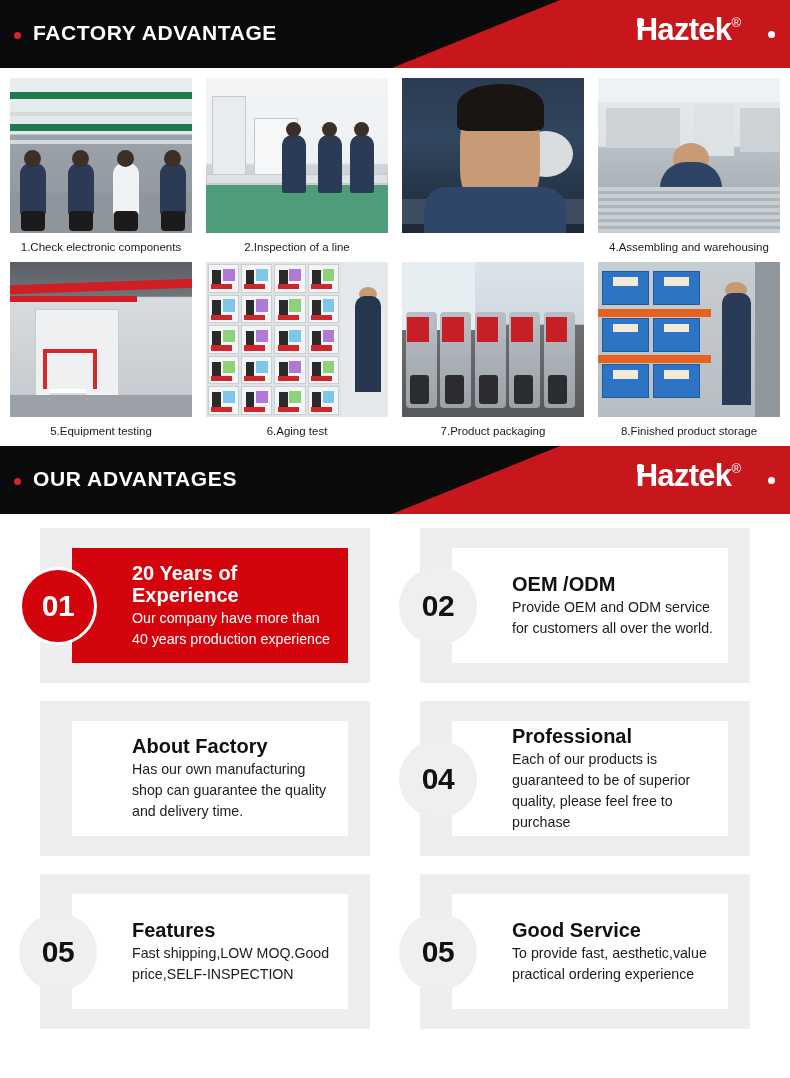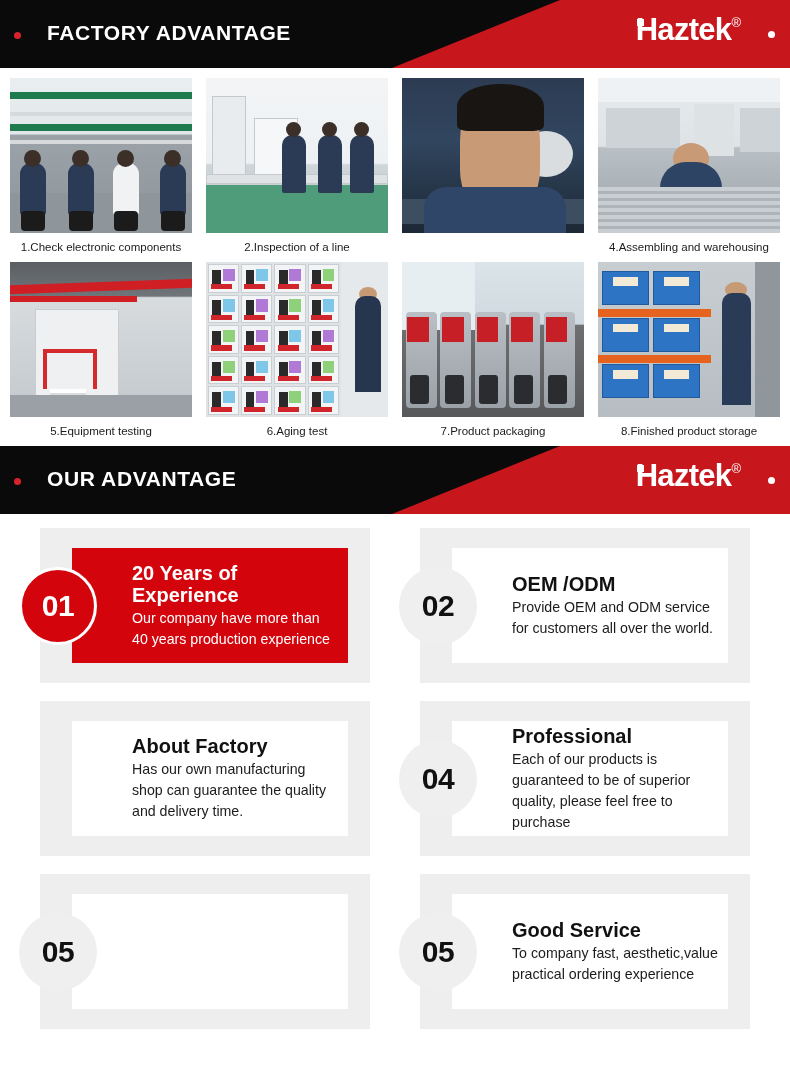--- a/index.html
+++ b/index.html
@@ -39,21 +39,21 @@
     position: absolute;
     left: 14px;
     top: 32px;
     width: 7px;
     height: 7px;
     border-radius: 50%;
     background: #d8232a;
   }
   .banner-title {
     position: absolute;
-    left: 47px;
+    left: 33px;
     top: 21px;
     color: #ffffff;
     font-size: 21px;
     font-weight: bold;
     letter-spacing: 0.6px;
     white-space: nowrap;
     font-family: "Liberation Sans", sans-serif;
   }
   .banner-right-dot {
     position: absolute;
@@ -504,21 +504,21 @@
         <div class="h8"></div>
         <div class="w8"></div>
       </div>
       <span class="caption">8.Finished product storage</span>
     </div>
   </div>
 
   <div class="banner">
     <div class="banner-black"></div>
     <span class="banner-dot"></span>
-    <span class="banner-title">OUR ADVANTAGE</span>
+    <span class="banner-title">OUR ADVANTAGES</span>
     <div class="logo">
       <span class="logo-wordmark">Haztek</span>
       <span class="logo-tittle"></span>
       <span class="logo-reg">®</span>
     </div>
     <span class="banner-right-dot"></span>
   </div>
 
   <div class="advantages">
 
@@ -557,27 +557,31 @@
         <div class="adv-text">
           <div class="adv-title">Professional</div>
           <div class="adv-desc">Each of our products is guaranteed to be of superior quality, please feel free to purchase</div>
         </div>
       </div>
     </div>
 
     <div class="adv-card">
       <div class="adv-inner">
         <div class="adv-badge">05</div>
+        <div class="adv-text">
+          <div class="adv-title">Features</div>
+          <div class="adv-desc">Fast shipping,LOW MOQ.Good price,SELF-INSPECTION</div>
+        </div>
       </div>
     </div>
 
     <div class="adv-card">
       <div class="adv-inner">
         <div class="adv-badge">05</div>
         <div class="adv-text">
           <div class="adv-title">Good Service</div>
-          <div class="adv-desc">To company fast, aesthetic,value practical ordering experience</div>
+          <div class="adv-desc">To provide fast, aesthetic,value practical ordering experience</div>
         </div>
       </div>
     </div>
 
   </div>
 </div>
 
 </body></html>

